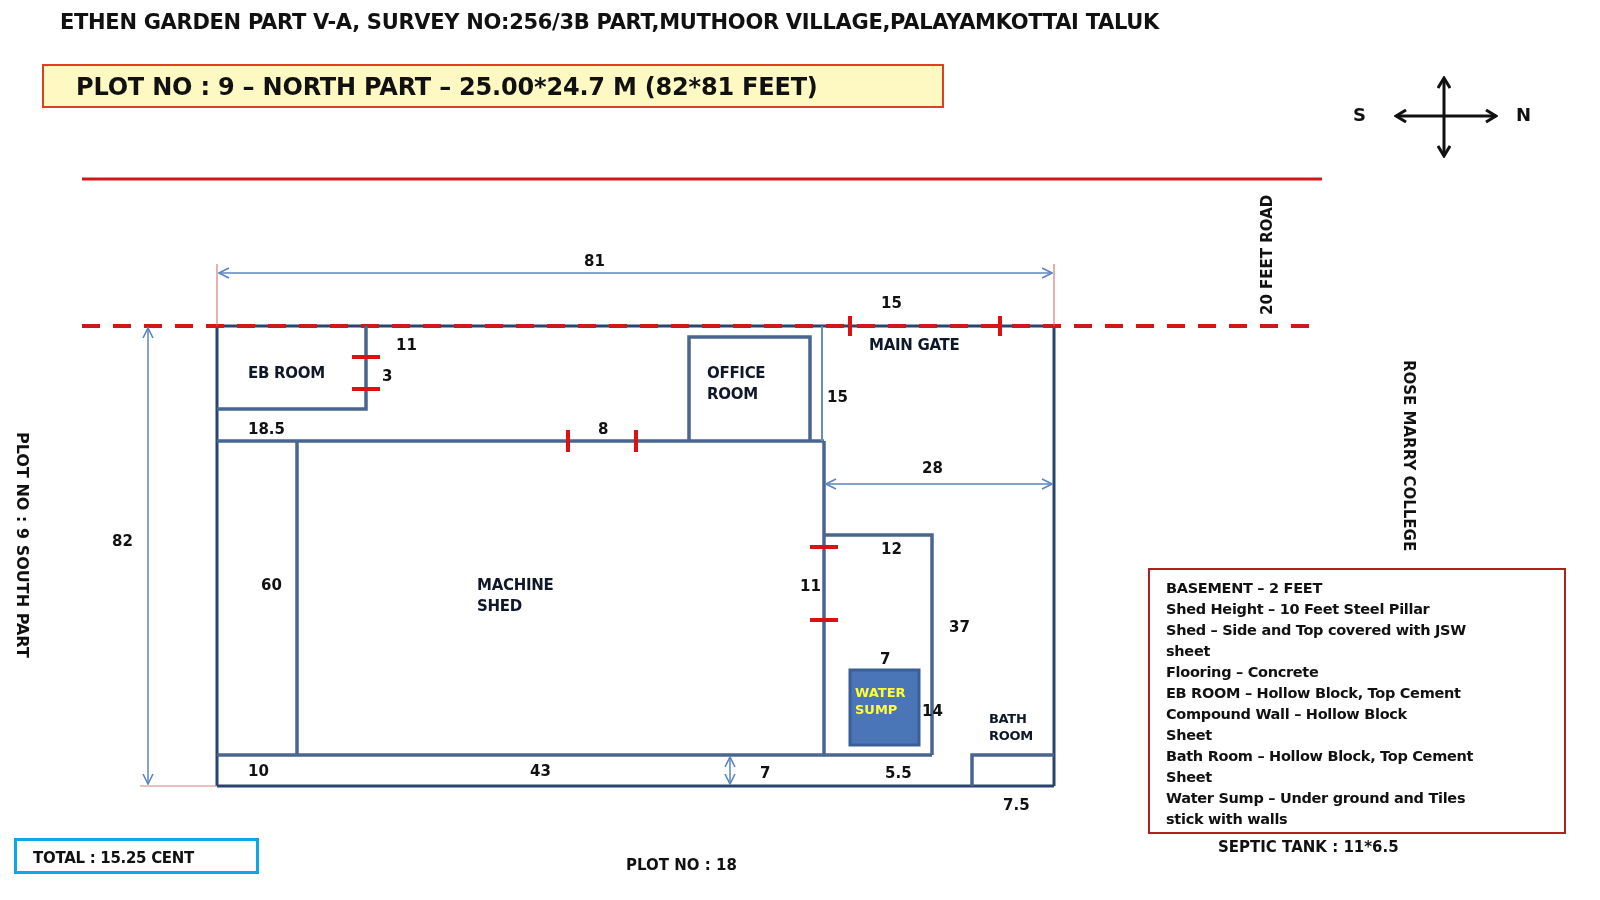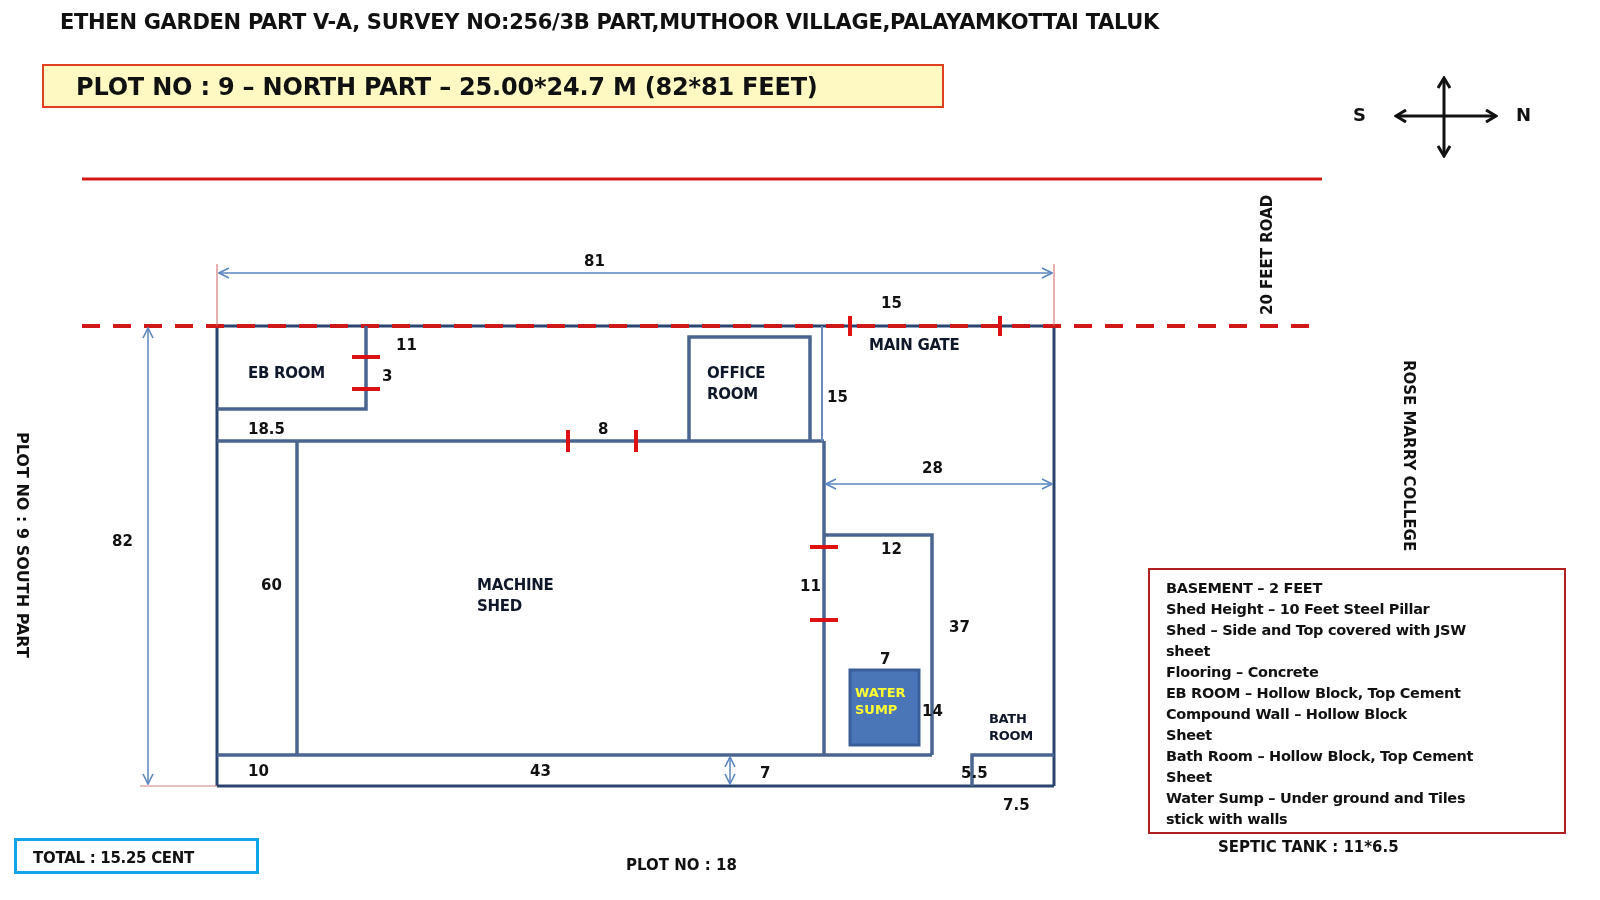--- a/index.html
+++ b/index.html
@@ -129,21 +129,21 @@
 <div class="lbl" style="left:922px; top:459px;">28</div>
 <div class="lbl" style="left:881px; top:540px;">12</div>
 <div class="lbl" style="left:800px; top:577px;">11</div>
 <div class="lbl" style="left:949px; top:618px;">37</div>
 <div class="lbl" style="left:880px; top:650px;">7</div>
 <div class="lbl" style="left:922px; top:702px;">14</div>
 <div class="lbl" style="left:261px; top:576px;">60</div>
 <div class="lbl" style="left:248px; top:762px;">10</div>
 <div class="lbl" style="left:530px; top:762px;">43</div>
 <div class="lbl" style="left:760px; top:764px;">7</div>
-<div class="lbl" style="left:961px; top:764px;">5.5</div>
+<div class="lbl" style="left:885px; top:764px;">5.5</div>
 <div class="lbl" style="left:1003px; top:796px;">7.5</div>
 
 <div class="abs notes">
   <div>BASEMENT – 2 FEET</div>
   <div>Shed Height – 10 Feet Steel Pillar</div>
   <div>Shed – Side and Top covered with JSW</div>
   <div>sheet</div>
   <div>Flooring – Concrete</div>
   <div>EB ROOM – Hollow Block, Top Cement</div>
   <div>Compound Wall – Hollow Block</div>

